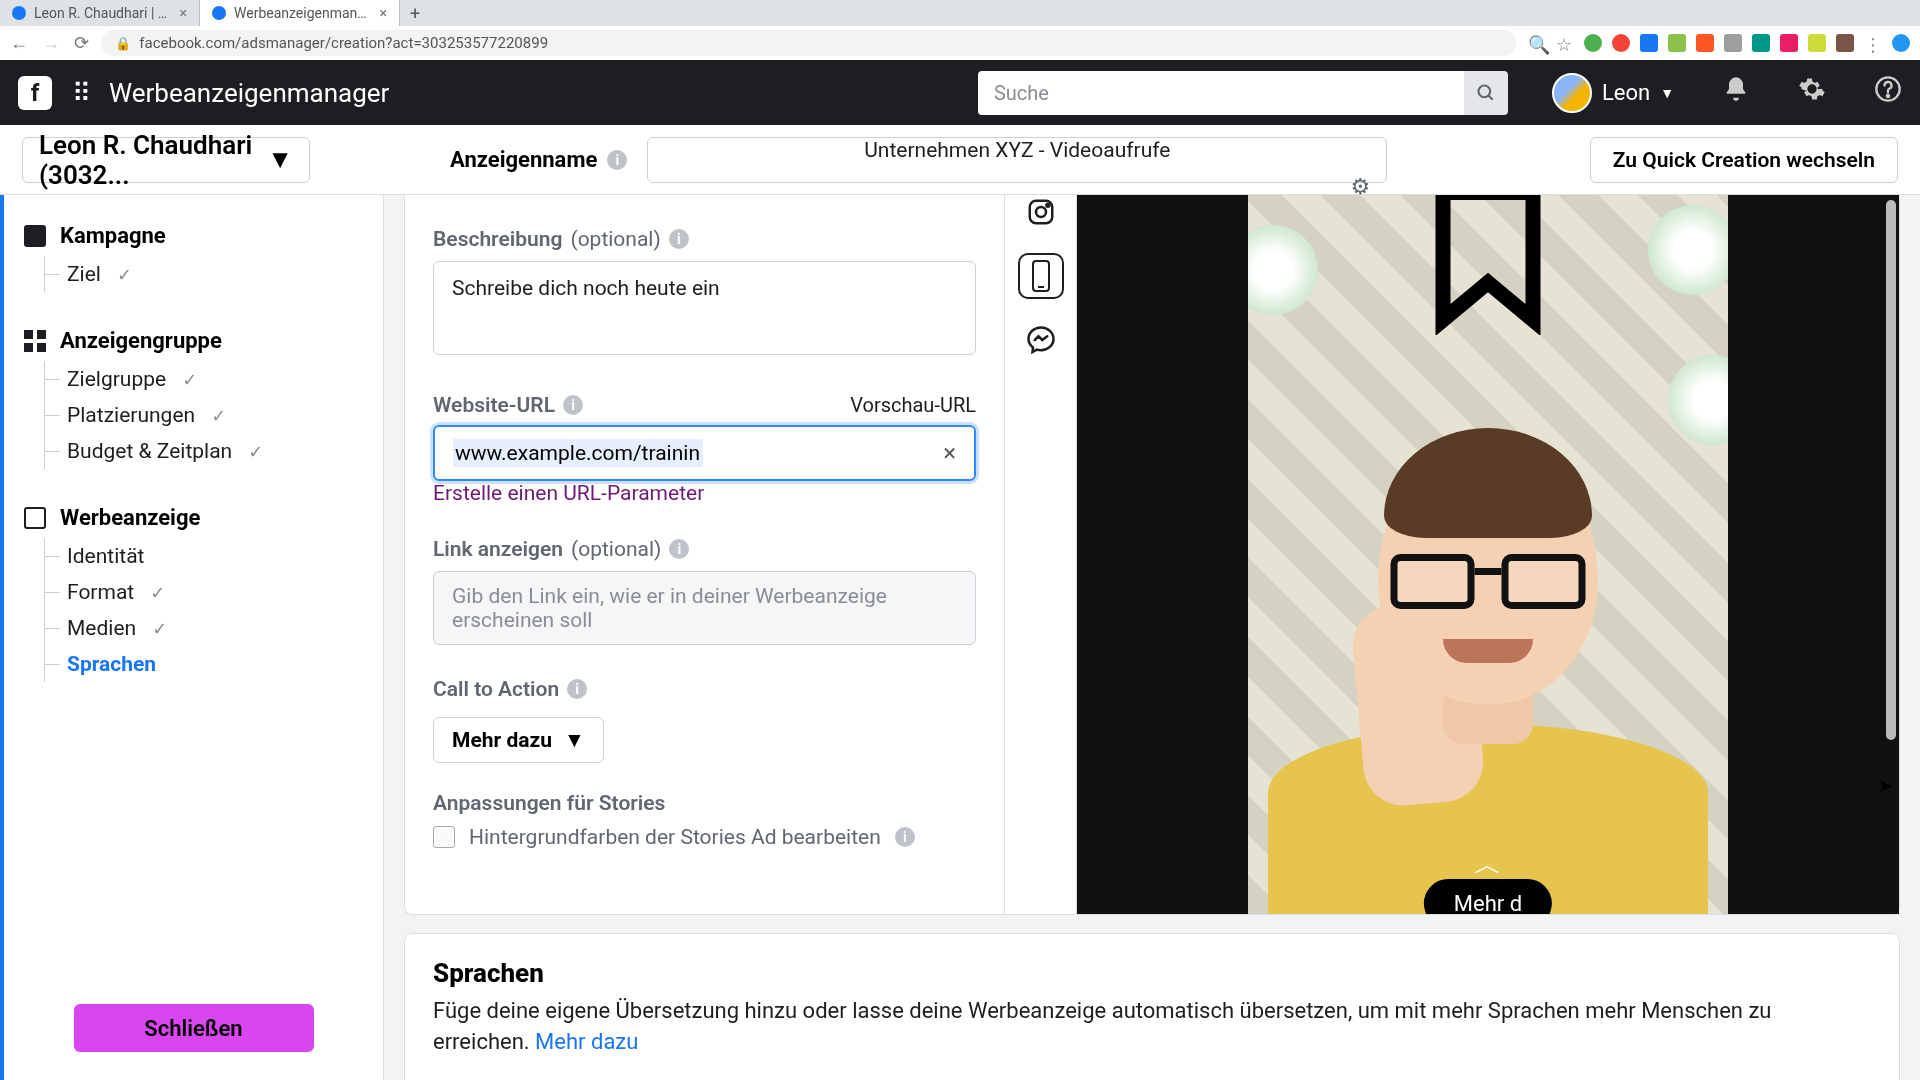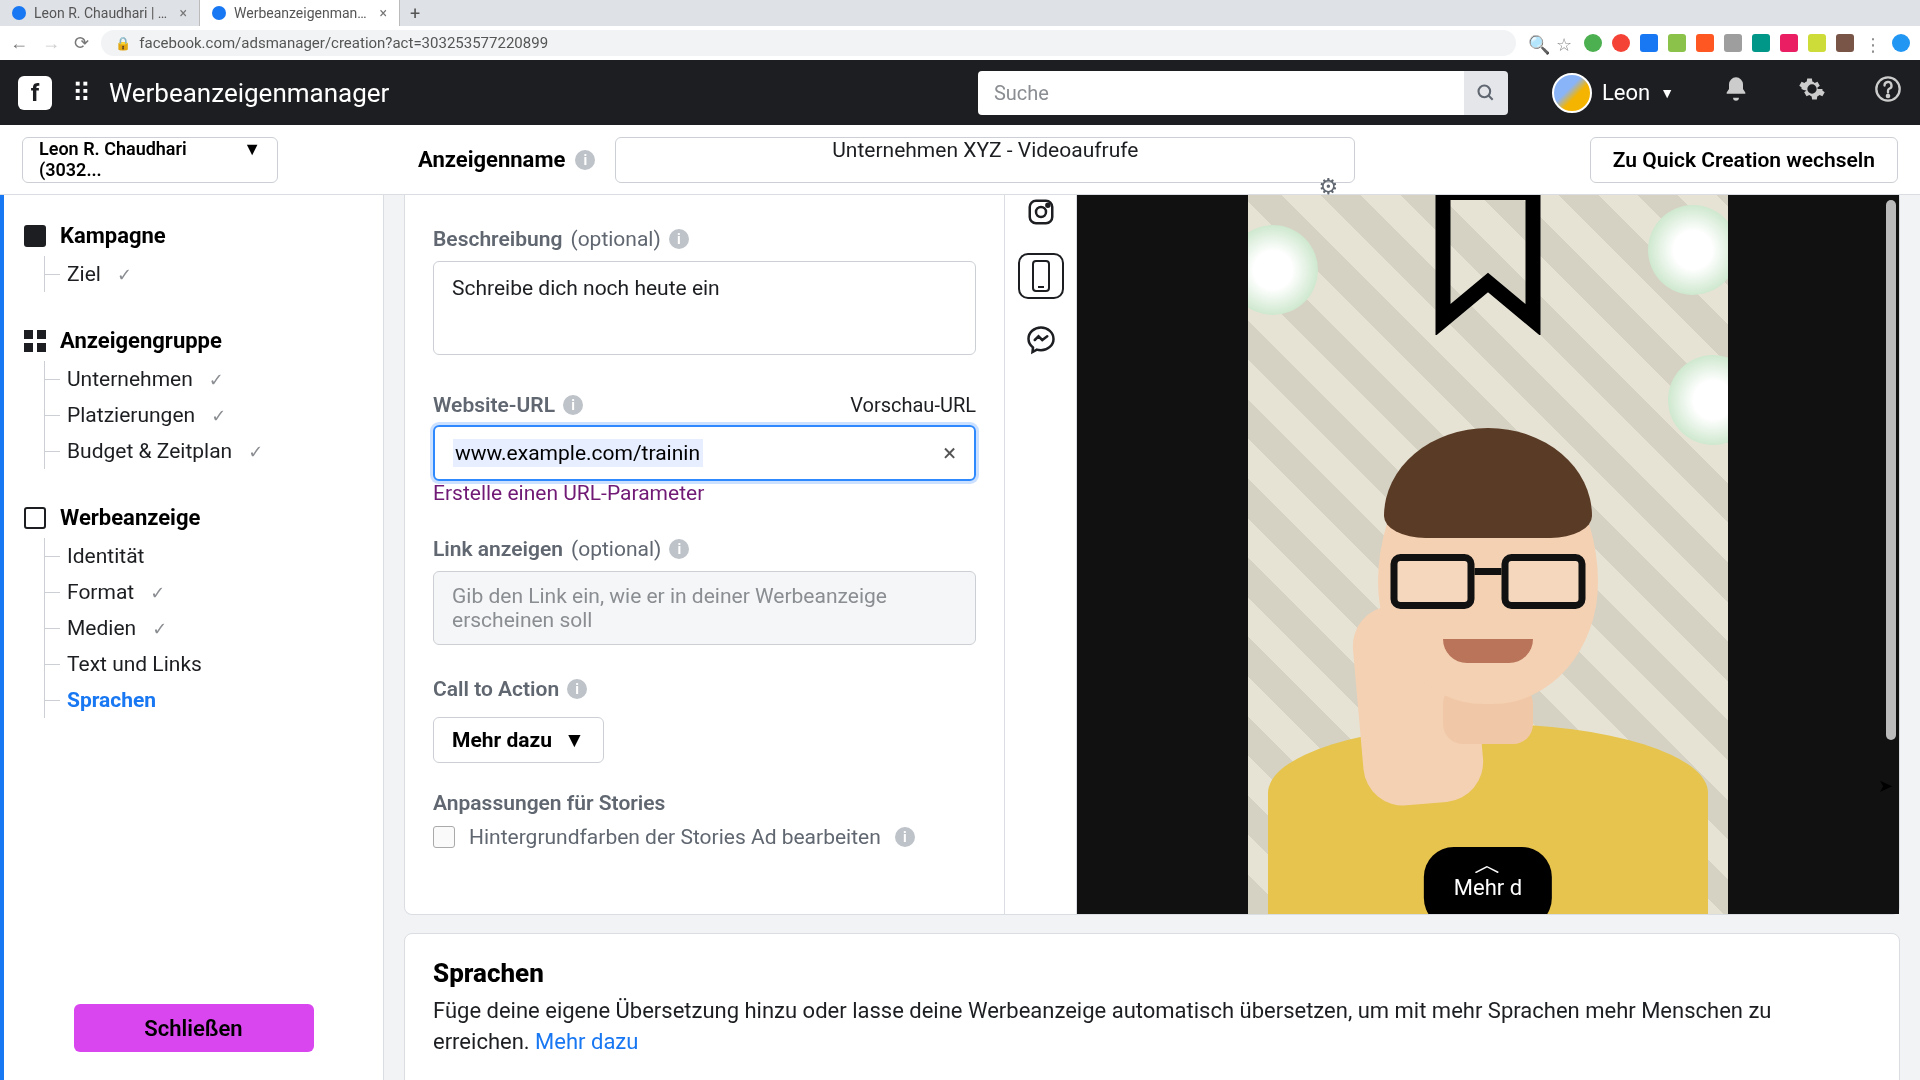--- a/index.html
+++ b/index.html
@@ -30,21 +30,21 @@
   .search-box { width: 490px; height: 44px; background: #fff; border-radius: 4px; display: flex; align-items: center; padding: 0 16px; color: #8a8d91; font-size: 20px; }
   .search-btn { width: 44px; height: 44px; background: #e4e6ea; display: flex; align-items: center; justify-content: center; color: #606770; border-radius: 0 4px 4px 0; margin-left: -4px; font-size: 20px; }
   .user-chip { display: flex; align-items: center; gap: 10px; margin-left: 24px; cursor: pointer; }
   .avatar { width: 40px; height: 40px; border-radius: 50%; background: linear-gradient(135deg, #8ab4f8 40%, #f4b400 60%); border: 2px solid #fff; }
   .user-name { font-size: 22px; color: #fff; }
   .caret { color: #fff; font-size: 14px; }
   .bell, .gear, .help { font-size: 28px; margin-left: 28px; color: #ccc; cursor: pointer; }
 
   
   .second-bar { background: #fff; height: 70px; display: flex; align-items: center; padding: 0 22px; gap: 20px; border-bottom: 1px solid #dadde1; }
-  .account-select { width: 256px; height: 46px; border: 1px solid #ccd0d5; border-radius: 6px; display: flex; justify-content: space-between; padding: 0 16px; font-size: 18px; font-weight: 600; cursor: pointer; }
+  .account-select { width: 288px; height: 46px; border: 1px solid #ccd0d5; border-radius: 6px; display: flex; align-items: center; justify-content: space-between; padding: 0 16px; font-size: 26px; font-weight: 600; cursor: pointer; }
   .ad-name-label { font-size: 22px; font-weight: 700; margin-left: 120px; display: flex; align-items: center; gap: 10px; }
   .ad-name-input { width: 740px; height: 46px; border: 1px solid #ccd0d5; border-radius: 6px; display: flex; align-items: center; padding: 0 16px; font-size: 21px; color: #1c1e21; gap: 12px; flex-direction: column; }
   .ad-name-input .gear2 { margin-left: auto; color: #606770; font-size: 22px; cursor: pointer; }
   .quick-btn { margin-left: auto; height: 46px; padding: 0 22px; border: 1px solid #ccd0d5; border-radius: 6px; font-size: 21px; font-weight: 600; background: #fff; cursor: pointer; }
 
   
   .main { display: flex; height: calc(1080px - 60px - 65px - 70px); }
   .sidebar { width: 384px; background: #fff; border-right: 1px solid #dadde1; padding: 20px 0; position: relative; border-left: 4px solid #1877f2; }
   .side-group { margin-bottom: 28px; }
   .side-head { display: flex; align-items: center; gap: 14px; padding: 8px 20px; font-size: 22px; font-weight: 700; }
@@ -82,21 +82,21 @@
   .head { position: absolute; bottom: 250px; left: 50%; transform: translateX(-50%); width: 220px; height: 270px; background: #f4d1b3; border-radius: 50% 50% 48% 48% / 55% 55% 45% 45%; }
   .hair { position: absolute; top: -6px; left: 6px; right: 6px; height: 110px; background: #5a3b25; border-radius: 50% 50% 20% 20% / 80% 80% 20% 20%; }
   .glasses { position: absolute; top: 120px; left: 50%; transform: translateX(-50%); width: 195px; height: 55px; }
   .lens { position: absolute; width: 84px; height: 55px; border: 7px solid #111; border-radius: 10px; background: rgba(255,255,255,0.15); }
   .lens.l { left: 0; } .lens.r { right: 0; }
   .bridge { position: absolute; top: 14px; left: 84px; width: 27px; height: 7px; background: #111; }
   .mouth { position: absolute; top: 205px; left: 50%; transform: translateX(-50%); width: 90px; height: 24px; background: #b97459; border-radius: 0 0 40px 40px; }
   .hand { position: absolute; bottom: 150px; left: 90px; width: 120px; height: 200px; background: #f4d1b3; border-radius: 40px; transform: rotate(-5deg); }
   .finger { position: absolute; top: -70px; left: 50px; width: 42px; height: 110px; background: #f4d1b3; border-radius: 20px; }
   .chev-up { position: absolute; bottom: 30px; left: 50%; transform: translateX(-50%); color: #fff; font-size: 28px; z-index: 3; }
-  .cta-pill { position: absolute; bottom: -14px; left: 50%; transform: translateX(-50%); background: #000; color: #fff; padding: 28px 30px; border-radius: 30px; font-size: 22px; z-index: 2; }
+  .cta-pill { position: absolute; bottom: -14px; left: 50%; transform: translateX(-50%); background: #000; color: #fff; padding: 12px 30px; border-radius: 30px; font-size: 22px; z-index: 2; }
 
   .field-label { font-size: 21px; font-weight: 600; color: #606770; display: flex; align-items: center; gap: 8px; margin-bottom: 10px; margin-top: 8px; }
   .field-label .opt { font-weight: 400; }
   .info { width: 20px; height: 20px; border-radius: 50%; background: #bec3c9; color: #fff; font-size: 14px; display: inline-flex; align-items: center; justify-content: center; font-weight: bold; }
   .row-label { display: flex; justify-content: space-between; align-items: baseline; }
   .preview-link { color: #1c1e21; font-size: 20px; cursor: pointer; }
   .textarea { width: 100%; height: 94px; border: 1px solid #ccd0d5; border-radius: 6px; padding: 14px 18px; font-size: 21px; color: #1c1e21; resize: none; }
   .input-focused { width: 100%; height: 56px; border: 2px solid #2e89ff; box-shadow: 0 0 0 3px rgba(46,137,255,0.25); border-radius: 6px; padding: 0 18px; font-size: 21px; display: flex; align-items: center; justify-content: space-between; }
   .input-focused input { border: none; outline: none; font-size: 21px; background: rgba(120,160,255,0.18); width: 250px; padding: 2px; }
   .url-param { color: #701a75; font-size: 21px; cursor: pointer; }
@@ -233,21 +233,21 @@
       </div>
     </div>
     <div class="side-group">
       <div class="side-head">
         <span class="side-icon grid"></span>
         <span>Anzeigengruppe</span>
       </div>
       <div class="side-items">
         <div class="side-item">
             <span class="bar"></span>
-            <span>Unternehmen</span>
+            <span>Zielgruppe</span>
             <span class="check">✓</span>
           </div>
         <div class="side-item">
             <span class="bar"></span>
             <span>Platzierungen</span>
             <span class="check">✓</span>
           </div>
         <div class="side-item">
             <span class="bar"></span>
             <span>Budget &amp; Zeitplan</span>
@@ -267,24 +267,20 @@
           </div>
         <div class="side-item">
             <span class="bar"></span>
             <span>Format</span>
             <span class="check">✓</span>
           </div>
         <div class="side-item">
             <span class="bar"></span>
             <span>Medien</span>
             <span class="check">✓</span>
-          </div>
-        <div class="side-item">
-            <span class="bar"></span>
-            <span>Text und Links</span>
           </div>
         <div class="side-item active">
             <span class="bar"></span>
             <span>Sprachen</span>
           </div>
       </div>
     </div>
     <div class="close-btn">Schließen</div>
   </div>
 

